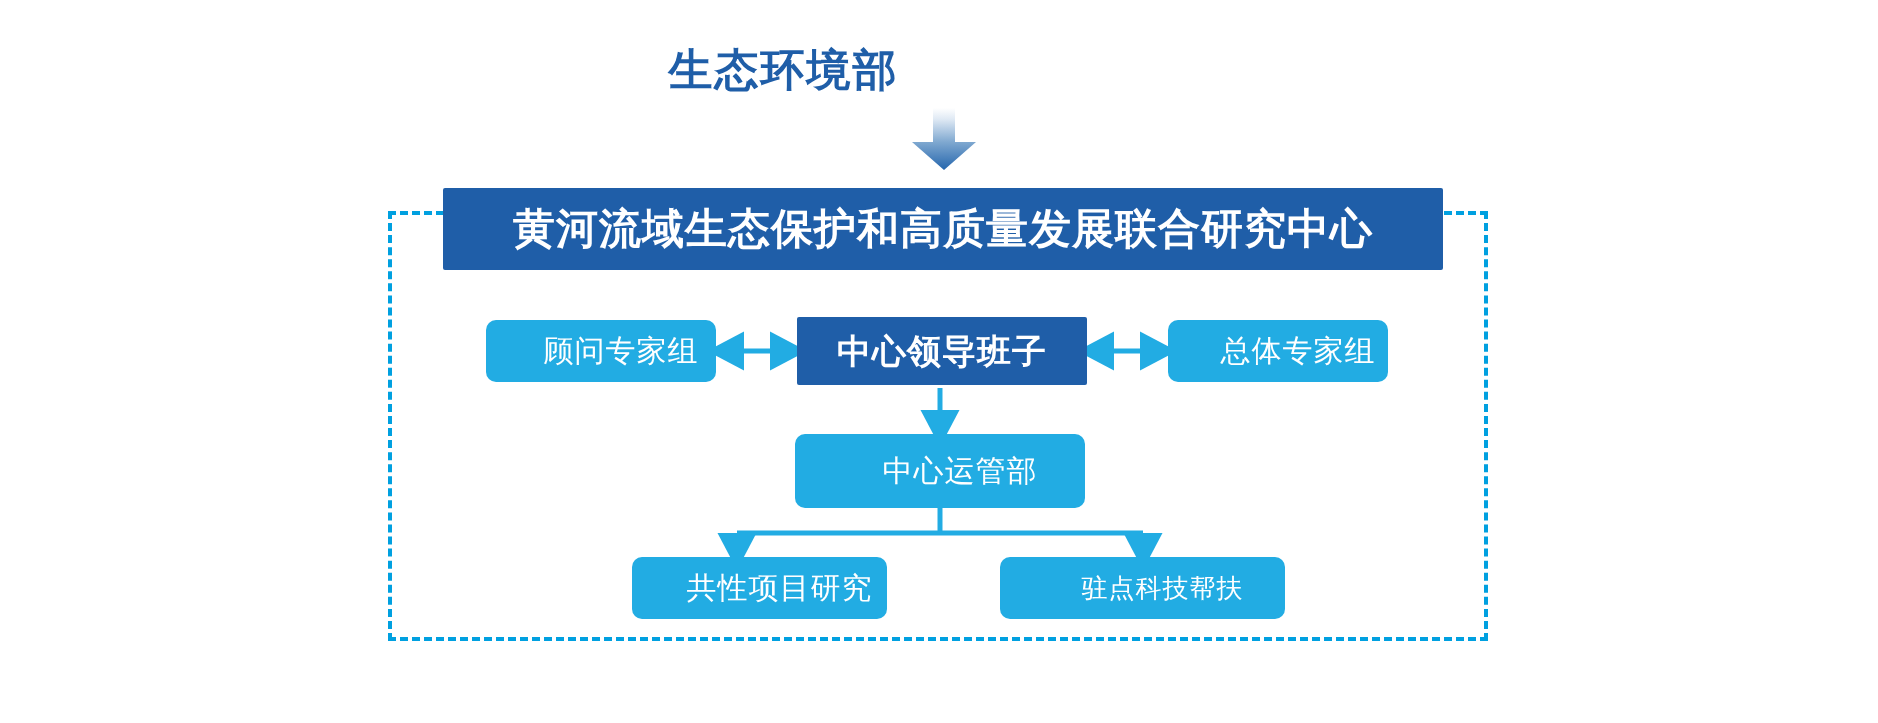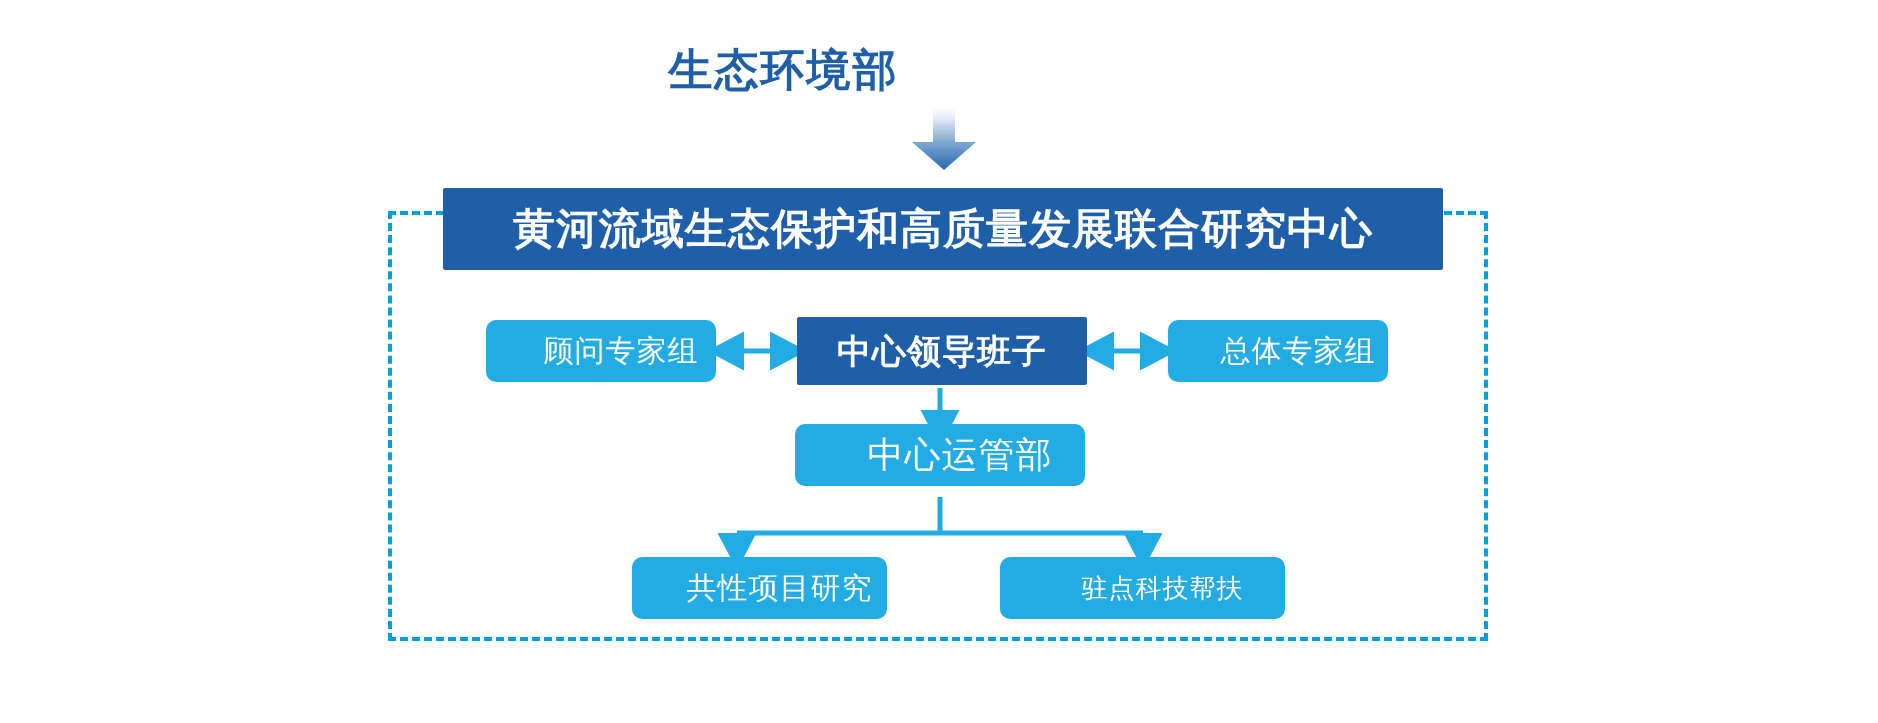--- a/index.html
+++ b/index.html
@@ -114,24 +114,24 @@
     width: 220px;
     height: 62px;
     font-size: 30px;
     letter-spacing: 1px;
     text-align: right;
   }
 
   
   .node-operations {
     left: 795px;
-    top: 424px;
+    top: 434px;
     width: 290px;
-    height: 62px;
-    font-size: 36px;
+    height: 74px;
+    font-size: 30px;
     letter-spacing: 1px;
   }
 
   
   .node-common {
     left: 610px;
     top: 557px;
     width: 255px;
     height: 62px;
     font-size: 30px;

